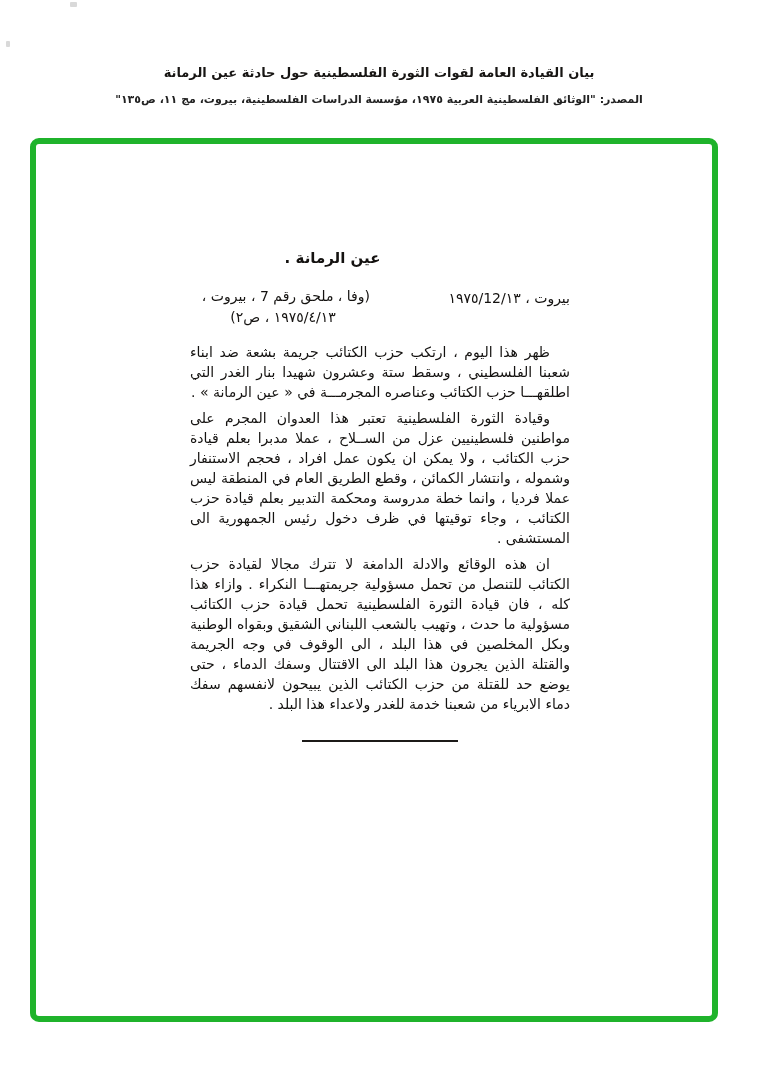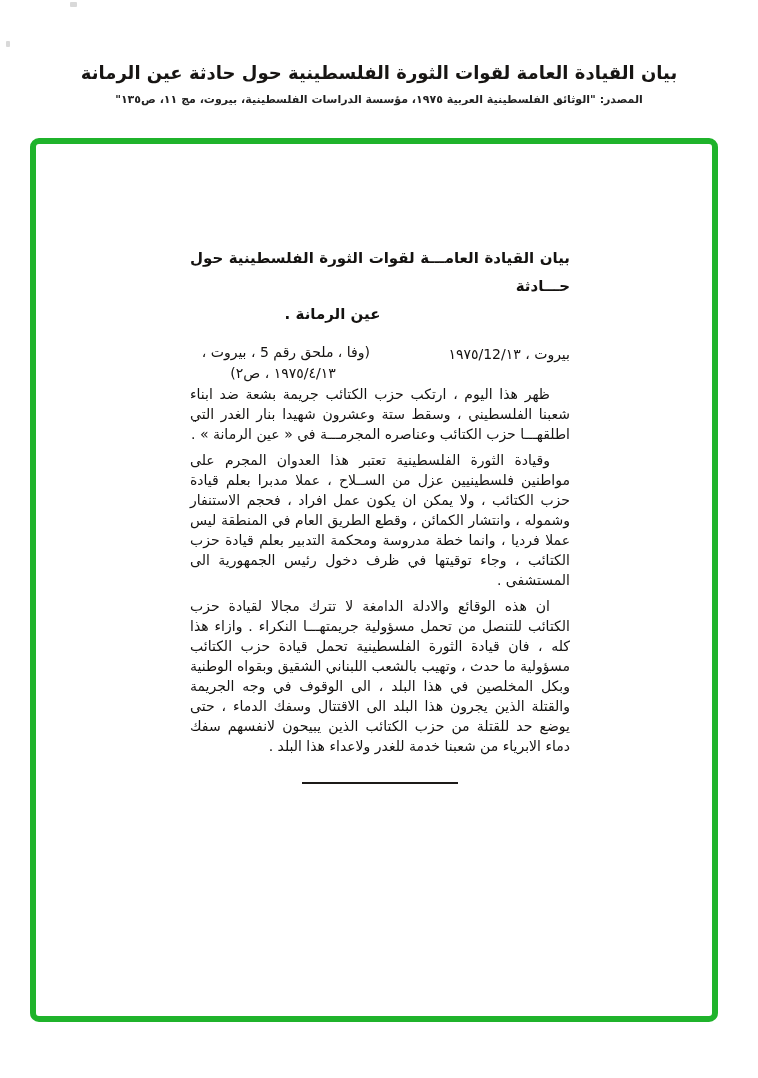--- a/index.html
+++ b/index.html
@@ -12,21 +12,21 @@
     position: relative;
   }
   
   .speck { position: absolute; background: #b9b9b9; opacity: .55; border-radius: 1px; }
   .speck-1 { left: 70px; top: 2px; width: 7px; height: 5px; }
   .speck-2 { left: 6px; top: 41px; width: 4px; height: 6px; }
 
   
   .page-header { position: absolute; left: 0; top: 62px; width: 758px; text-align: center; direction: rtl; }
   .page-header .main-title {
-    font-size: 18px; font-weight: bold; line-height: 22px; letter-spacing: 0;
+    font-size: 13px; font-weight: bold; line-height: 22px; letter-spacing: 0;
   }
   .page-header .source-line {
     margin-top: 9px; font-size: 11px; font-weight: bold; color: #222;
   }
 
   
   .doc-frame {
     position: absolute;
     left: 30px; top: 138px;
     width: 688px; height: 884px;
@@ -53,21 +53,21 @@
     margin-top: 14px;
     display: flex;
     flex-direction: row; 
     justify-content: space-between;
     align-items: flex-start;
   }
   .dateline .city-date { white-space: nowrap; padding-top: 2px; }
   .dateline .wafa-ref { width: 180px; text-align: right; line-height: 21px; }
   .dateline .wafa-ref .ref-l2 { text-align: center; padding-left: 6px; }
 
-  .doc-body { margin-top: 0; }
+  .doc-body { margin-top: 14px; }
   .doc-body p {
     text-align: justify;
     text-indent: 20px;
     margin-bottom: 6px;
   }
 
   .end-rule {
     width: 156px; height: 2px;
     background: #1c1a18;
     margin: 26px auto 0 auto;
@@ -82,28 +82,27 @@
 <div class="page-header">
   <div class="main-title">بيان القيادة العامة لقوات الثورة الفلسطينية حول حادثة عين الرمانة</div>
   <div class="source-line">المصدر: "الوثائق الفلسطينية العربية ١٩٧٥، مؤسسة الدراسات الفلسطينية، بيروت، مج ١١، ص١٣٥"</div>
 </div>
 
 <div class="doc-frame">
 
   <div class="doc-column">
 
     <div class="doc-title">
-      <div class="t-line1">بيان القيادة العامـــة لقوات الثورة الفلسطينية حول حـــادثة</div>
       <div class="t-line2">عين الرمانة .</div>
     </div>
 
     <div class="dateline">
       <div class="city-date">بيروت ، ١٩٧٥/12/١٣</div>
       <div class="wafa-ref">
-        <div class="ref-l1">(وفا ، ملحق رقم 5 ، بيروت ،</div>
+        <div class="ref-l1">(وفا ، ملحق رقم 7 ، بيروت ،</div>
         <div class="ref-l2">١٩٧٥/٤/١٣ ، ص٢)</div>
       </div>
     </div>
 
     <div class="doc-body">
       <p>ظهر هذا اليوم ، ارتكب حزب الكتائب جريمة بشعة ضد ابناء شعبنا الفلسطيني ، وسقط ستة وعشرون شهيدا بنار الغدر التي اطلقهـــا حزب الكتائب وعناصره المجرمـــة في « عين الرمانة » .</p>
       <p>وقيادة الثورة الفلسطينية تعتبر هذا العدوان المجرم على مواطنين فلسطينيين عزل من الســلاح ، عملا مدبرا بعلم قيادة حزب الكتائب ، ولا يمكن ان يكون عمل افراد ، فحجم الاستنفار وشموله ، وانتشار الكمائن ، وقطع الطريق العام في المنطقة ليس عملا فرديا ، وانما خطة مدروسة ومحكمة التدبير بعلم قيادة حزب الكتائب ، وجاء توقيتها في ظرف دخول رئيس الجمهورية الى المستشفى .</p>
       <p>ان هذه الوقائع والادلة الدامغة لا تترك مجالا لقيادة حزب الكتائب للتنصل من تحمل مسؤولية جريمتهـــا النكراء . وازاء هذا كله ، فان قيادة الثورة الفلسطينية تحمل قيادة حزب الكتائب مسؤولية ما حدث ، وتهيب بالشعب اللبناني الشقيق وبقواه الوطنية وبكل المخلصين في هذا البلد ، الى الوقوف في وجه الجريمة والقتلة الذين يجرون هذا البلد الى الاقتتال وسفك الدماء ، حتى يوضع حد للقتلة من حزب الكتائب الذين يبيحون لانفسهم سفك دماء الابرياء من شعبنا خدمة للغدر ولاعداء هذا البلد .</p>
     </div>
 

